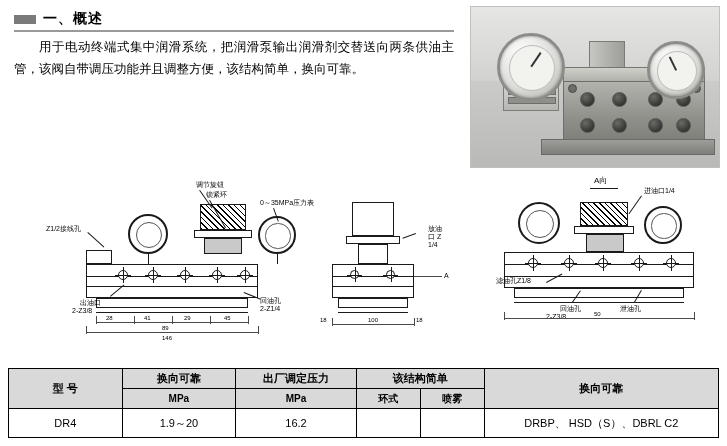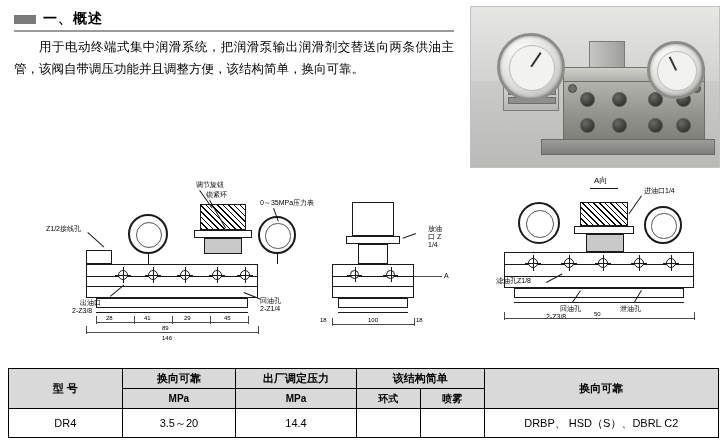--- a/index.html
+++ b/index.html
@@ -447,20 +447,20 @@
     <tr class="unit-row">
       <th>MPa</th>
       <th>MPa</th>
       <th style="width:9%;">环式</th>
       <th style="width:9%;">喷雾</th>
     </tr>
   </thead>
   <tbody>
     <tr>
       <td>DR4</td>
-      <td>3.5～20</td>
-      <td>14.4</td>
+      <td>1.9～20</td>
+      <td>16.2</td>
       <td></td>
       <td></td>
       <td>DRBP、 HSD（S）、DBRL C2</td>
     </tr>
   </tbody>
 </table>
 
 </body></html>

